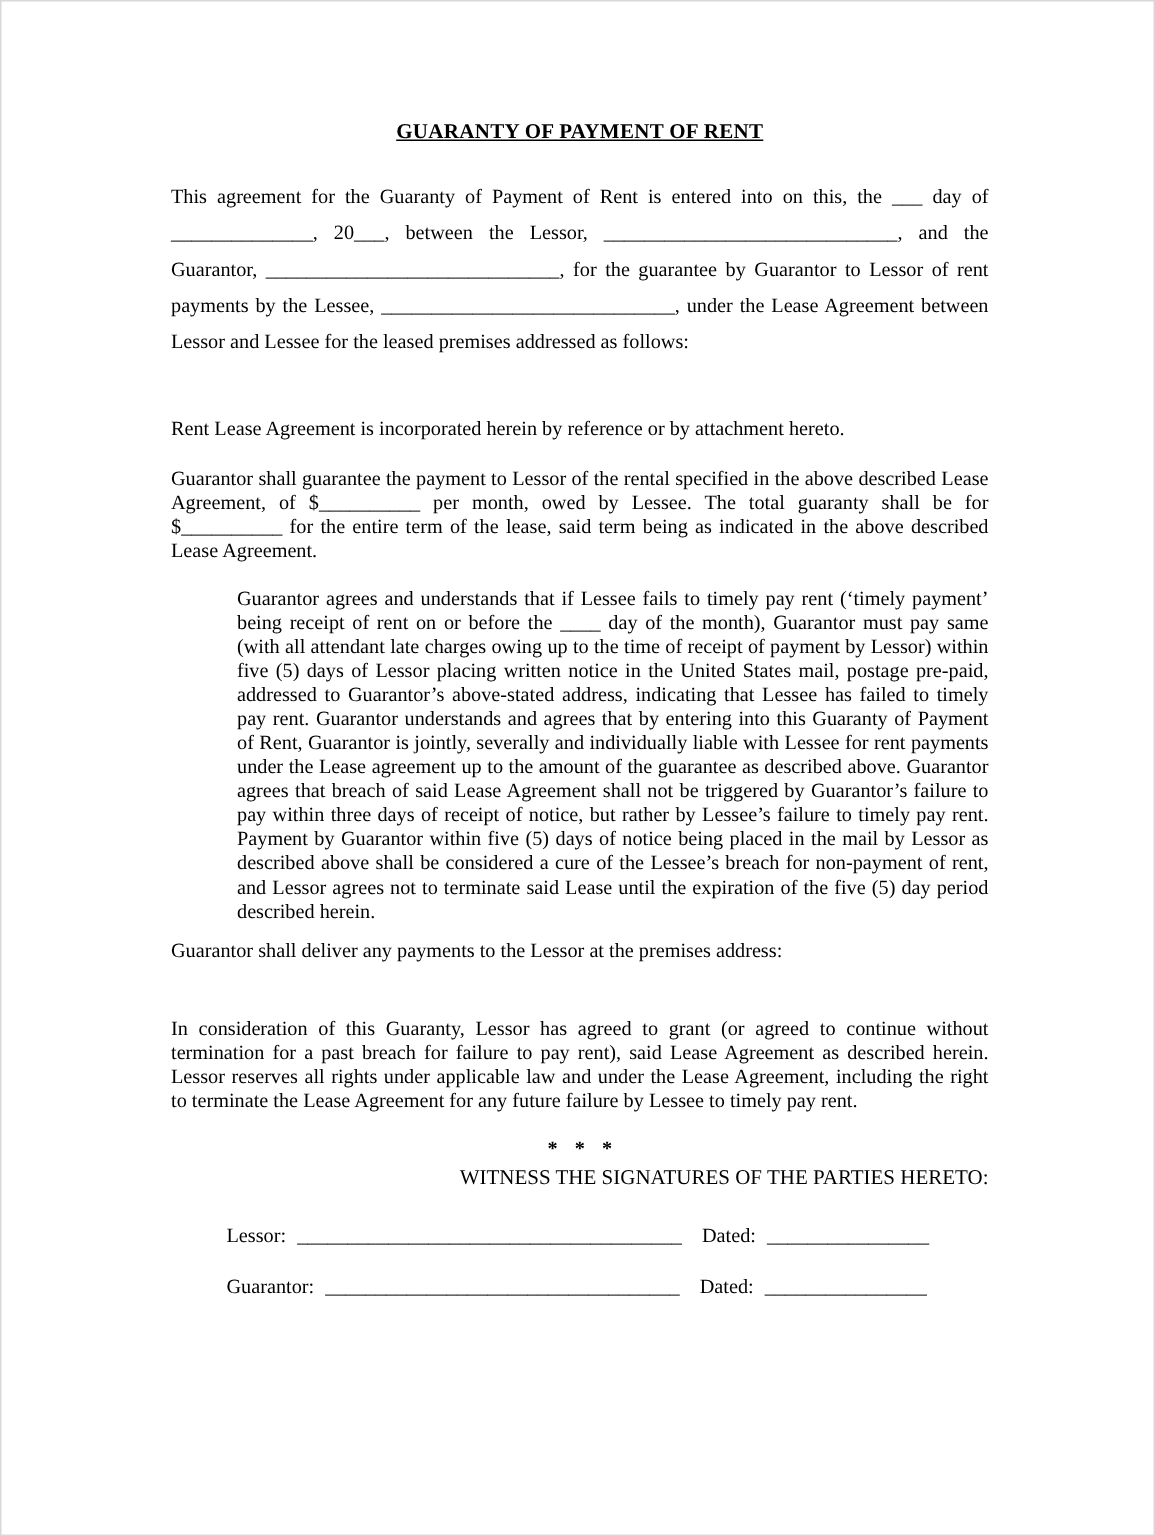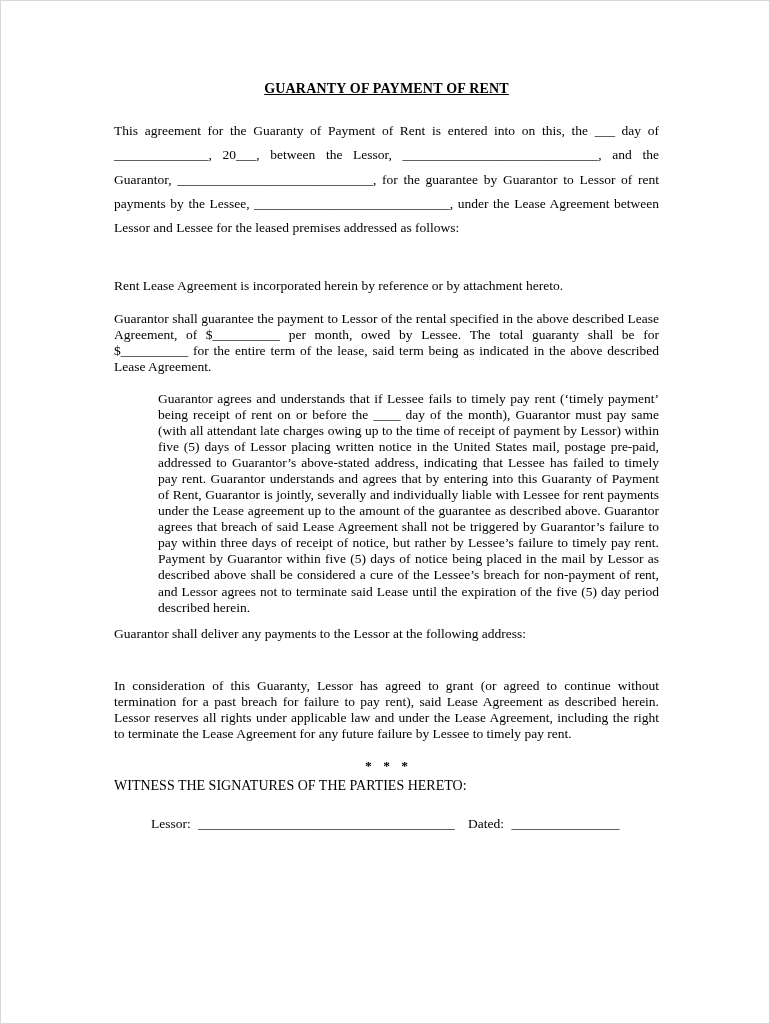--- a/index.html
+++ b/index.html
@@ -39,21 +39,21 @@
   .gap-address-lg { margin-bottom: 36px; }
   .tight-after { margin-bottom: 10px; margin-left: 44px; }
   .stars {
     text-align: center;
     font-weight: bold;
     word-spacing: 8px;
     margin: 12px 0 4px 0;
     line-height: 1.2;
   }
   .witness {
-    text-align: left;
+    text-align: right;
     font-size: 14px;
     margin: 0 0 20px 0;
     line-height: 1.2;
   }
   .sig-row {
     padding-left: 37px;
     margin-bottom: 15px;
     line-height: 1.4;
     white-space: nowrap;
   }
@@ -78,29 +78,35 @@
 
   <p class="para intro justified">This agreement for the Guaranty of Payment of Rent is entered into on this, the ___ day of ______________, 20___, between the Lessor, _____________________________, and the Guarantor, _____________________________, for the guarantee by Guarantor to Lessor of rent payments by the Lessee, _____________________________, under the Lease Agreement between Lessor and Lessee for the leased premises addressed as follows:</p>
 
   <p class="para">Rent Lease Agreement is incorporated herein by reference or by attachment hereto.</p>
 
   <p class="para justified">Guarantor shall guarantee the payment to Lessor of the rental specified in the above described Lease Agreement, of $__________ per month, owed by Lessee.  The total guaranty shall be for $__________ for the entire term of the lease, said term being as indicated in the above described Lease Agreement.</p>
 
 
   <p class="para justified tight-after">Guarantor agrees and understands that if Lessee fails to timely pay rent (‘timely payment’ being receipt of rent on or before the ____ day of the month), Guarantor must pay same (with all attendant late charges owing up to the time of receipt of payment by Lessor) within five (5) days of Lessor placing written notice in the United States mail, postage pre-paid, addressed to Guarantor’s above-stated address, indicating that Lessee has failed to timely pay rent.  Guarantor understands and agrees that by entering into this Guaranty of Payment of Rent, Guarantor is jointly, severally and individually liable with Lessee for rent payments under the Lease agreement up to the amount of the guarantee as described above.  Guarantor agrees that breach of said Lease Agreement shall not be triggered by Guarantor’s failure to pay within three days of receipt of notice, but rather by Lessee’s failure to timely pay rent.  Payment by Guarantor within five (5) days of notice being placed in the mail by Lessor as described above shall be considered a cure of the Lessee’s breach for non-payment of rent, and Lessor agrees not to terminate said Lease until the expiration of the five (5) day period described herein.</p>
 
-  <p class="para gap-address-lg">Guarantor shall deliver any payments to the Lessor at the following address:</p>
+  <p class="para gap-address-lg">Guarantor shall deliver any payments to the Lessor at the premises address:</p>
 
   <p class="para justified">In consideration of this Guaranty, Lessor has agreed to grant (or agreed to continue without termination for a past breach for failure to pay rent), said Lease Agreement as described herein.  Lessor reserves all rights under applicable law and under the Lease Agreement, including the right to terminate the Lease Agreement for any future failure by Lessee to timely pay rent.</p>
 
   <p class="stars">* * *</p>
 
   <p class="witness">WITNESS THE SIGNATURES OF THE PARTIES HERETO:</p>
 
   <div class="sig-row">
     <span class="sig-label">Lessor:</span>
     <span class="sig-line">______________________________________</span>
     <span class="sig-label">Dated:</span>
     <span class="dated-line">________________</span>
   </div>
 
+  <div class="sig-row">
+    <span class="sig-label">Guarantor:</span>
+    <span class="sig-line">___________________________________</span>
+    <span class="sig-label">Dated:</span>
+    <span class="dated-line">________________</span>
+  </div>
 
 </div>
 
 </body></html>

